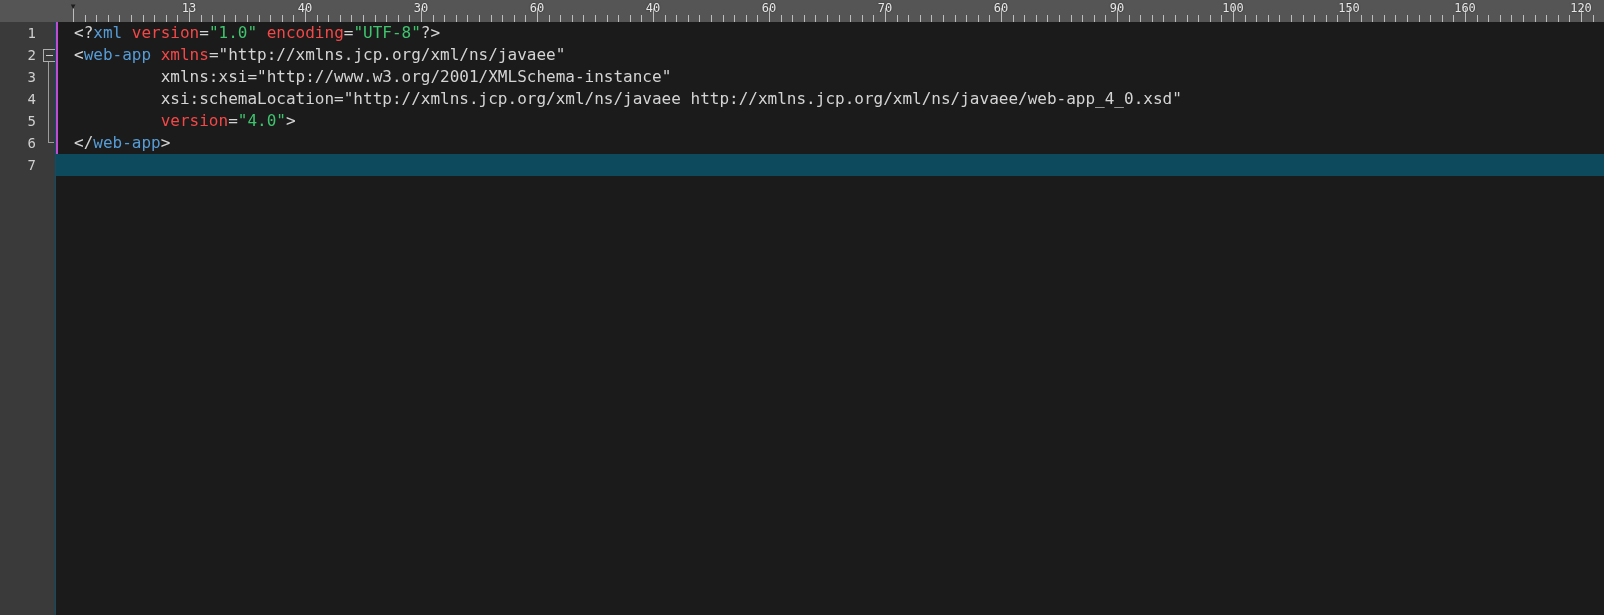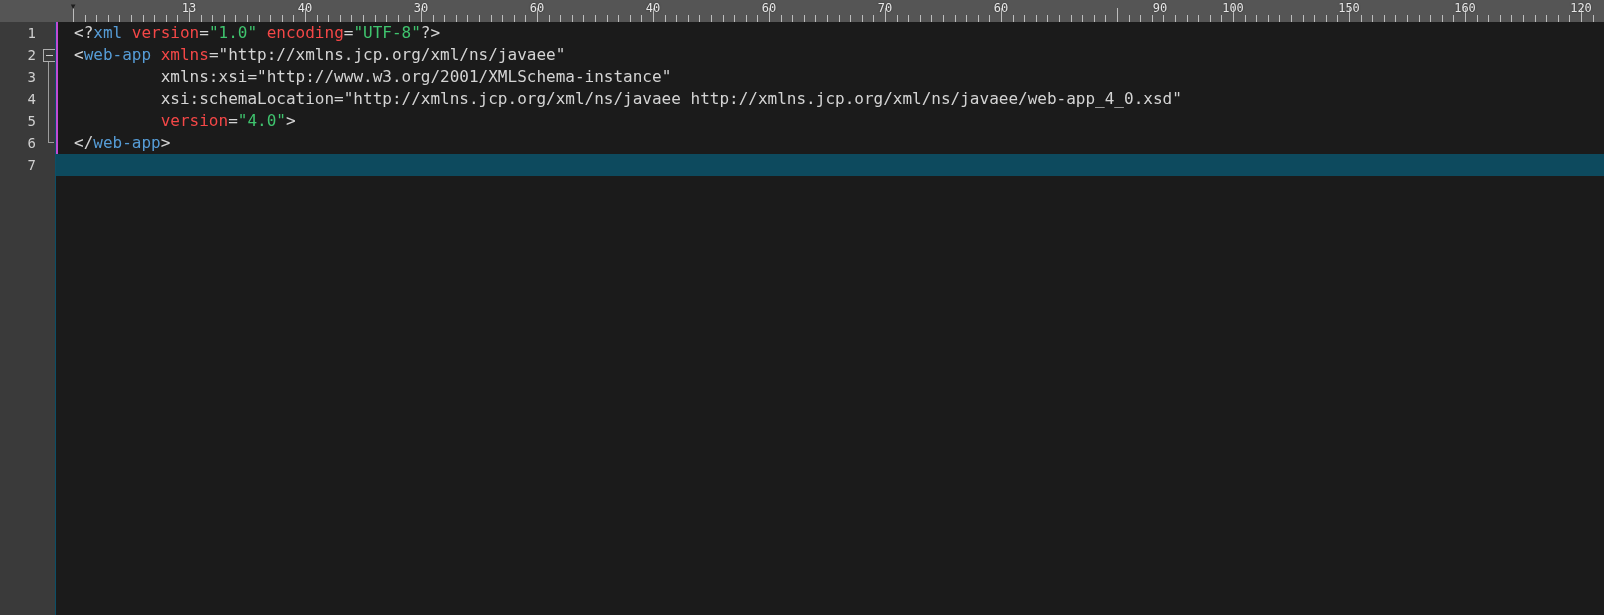--- a/index.html
+++ b/index.html
@@ -142,21 +142,21 @@
           <div class="tick small" style="left: 939.6px;"></div>
           <div class="tick small" style="left: 951.2px;"></div>
           <div class="tick small" style="left: 962.8px;"></div>
           <div class="tick small" style="left: 974.4px;"></div>
           <div class="tick small" style="left: 986px;"></div>
           <div class="tick small" style="left: 997.6px;"></div>
           <div class="tick small" style="left: 1009.2px;"></div>
           <div class="tick small" style="left: 1020.8px;"></div>
           <div class="tick small" style="left: 1032.4px;"></div>
           <div class="tick big" style="left: 1044px;"></div>
-          <div class="lbl" style="left: 1044px; margin-left: 43px;">90</div>
+          <div class="lbl" style="left: 1044px;">90</div>
           <div class="tick small" style="left: 1055.6px;"></div>
           <div class="tick small" style="left: 1067.2px;"></div>
           <div class="tick small" style="left: 1078.8px;"></div>
           <div class="tick small" style="left: 1090.4px;"></div>
           <div class="tick small" style="left: 1102px;"></div>
           <div class="tick small" style="left: 1113.6px;"></div>
           <div class="tick small" style="left: 1125.2px;"></div>
           <div class="tick small" style="left: 1136.8px;"></div>
           <div class="tick small" style="left: 1148.4px;"></div>
           <div class="tick big" style="left: 1160px;"></div>

